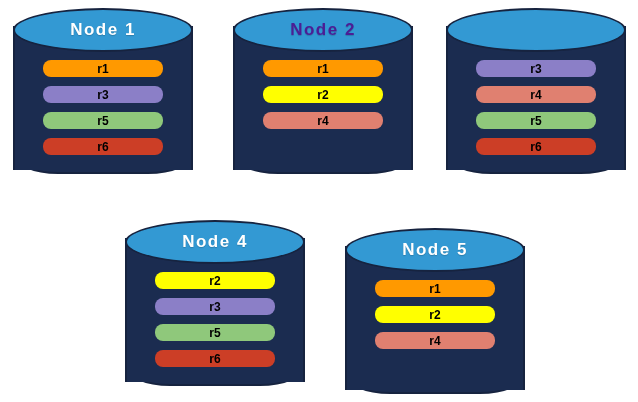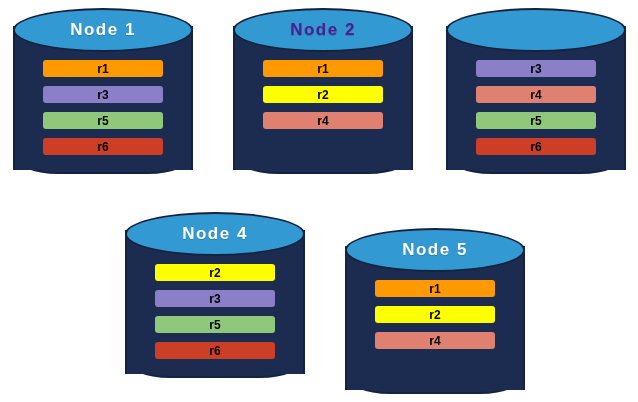--- a/index.html
+++ b/index.html
@@ -85,21 +85,21 @@
     left: 30px;
     top: 52px;
     width: 120px;
     z-index: 5;
     display: flex;
     flex-direction: column;
     gap: 9px;
   }
   .record {
     height: 17px;
-    border-radius: 3px;
+    border-radius: 8px;
     display: flex;
     align-items: center;
     justify-content: center;
     font-size: 12px;
     font-weight: bold;
     color: #000000;
     box-sizing: border-box;
   }
 </style>
 </head>
@@ -133,21 +133,21 @@
       <div class="cyl-bottom" style="background: rgb(27, 44, 80); border-color: rgb(22, 35, 63);"></div>
       <div class="cyl-body" style="background: rgb(27, 44, 80); border-left-color: rgb(22, 35, 63); border-right-color: rgb(22, 35, 63);"></div>
       <div class="cyl-top" style="background: rgb(51, 153, 211); border-color: rgb(22, 35, 63);"></div>
       <div class="records">
         <div class="record" style="background: rgb(139, 127, 199); color: rgb(0, 0, 0);">r3</div>
         <div class="record" style="background: rgb(224, 128, 112); color: rgb(0, 0, 0);">r4</div>
         <div class="record" style="background: rgb(143, 200, 123); color: rgb(0, 0, 0);">r5</div>
         <div class="record" style="background: rgb(204, 62, 38); color: rgb(0, 0, 0);">r6</div>
       </div>
     </div>
-    <div class="node" style="left: 125px; top: 212px;">
+    <div class="node" style="left: 125px; top: 220px;">
       <div class="cyl-bottom" style="background: rgb(27, 44, 80); border-color: rgb(22, 35, 63);"></div>
       <div class="cyl-body" style="background: rgb(27, 44, 80); border-left-color: rgb(22, 35, 63); border-right-color: rgb(22, 35, 63);"></div>
       <div class="cyl-top" style="background: rgb(51, 153, 211); border-color: rgb(22, 35, 63);"></div>
       <div class="cyl-title" style="color: rgb(255, 255, 255);">Node  4</div>
       <div class="records">
         <div class="record" style="background: rgb(255, 255, 0); color: rgb(0, 0, 0);">r2</div>
         <div class="record" style="background: rgb(139, 127, 199); color: rgb(0, 0, 0);">r3</div>
         <div class="record" style="background: rgb(143, 200, 123); color: rgb(0, 0, 0);">r5</div>
         <div class="record" style="background: rgb(204, 62, 38); color: rgb(0, 0, 0);">r6</div>
       </div>

